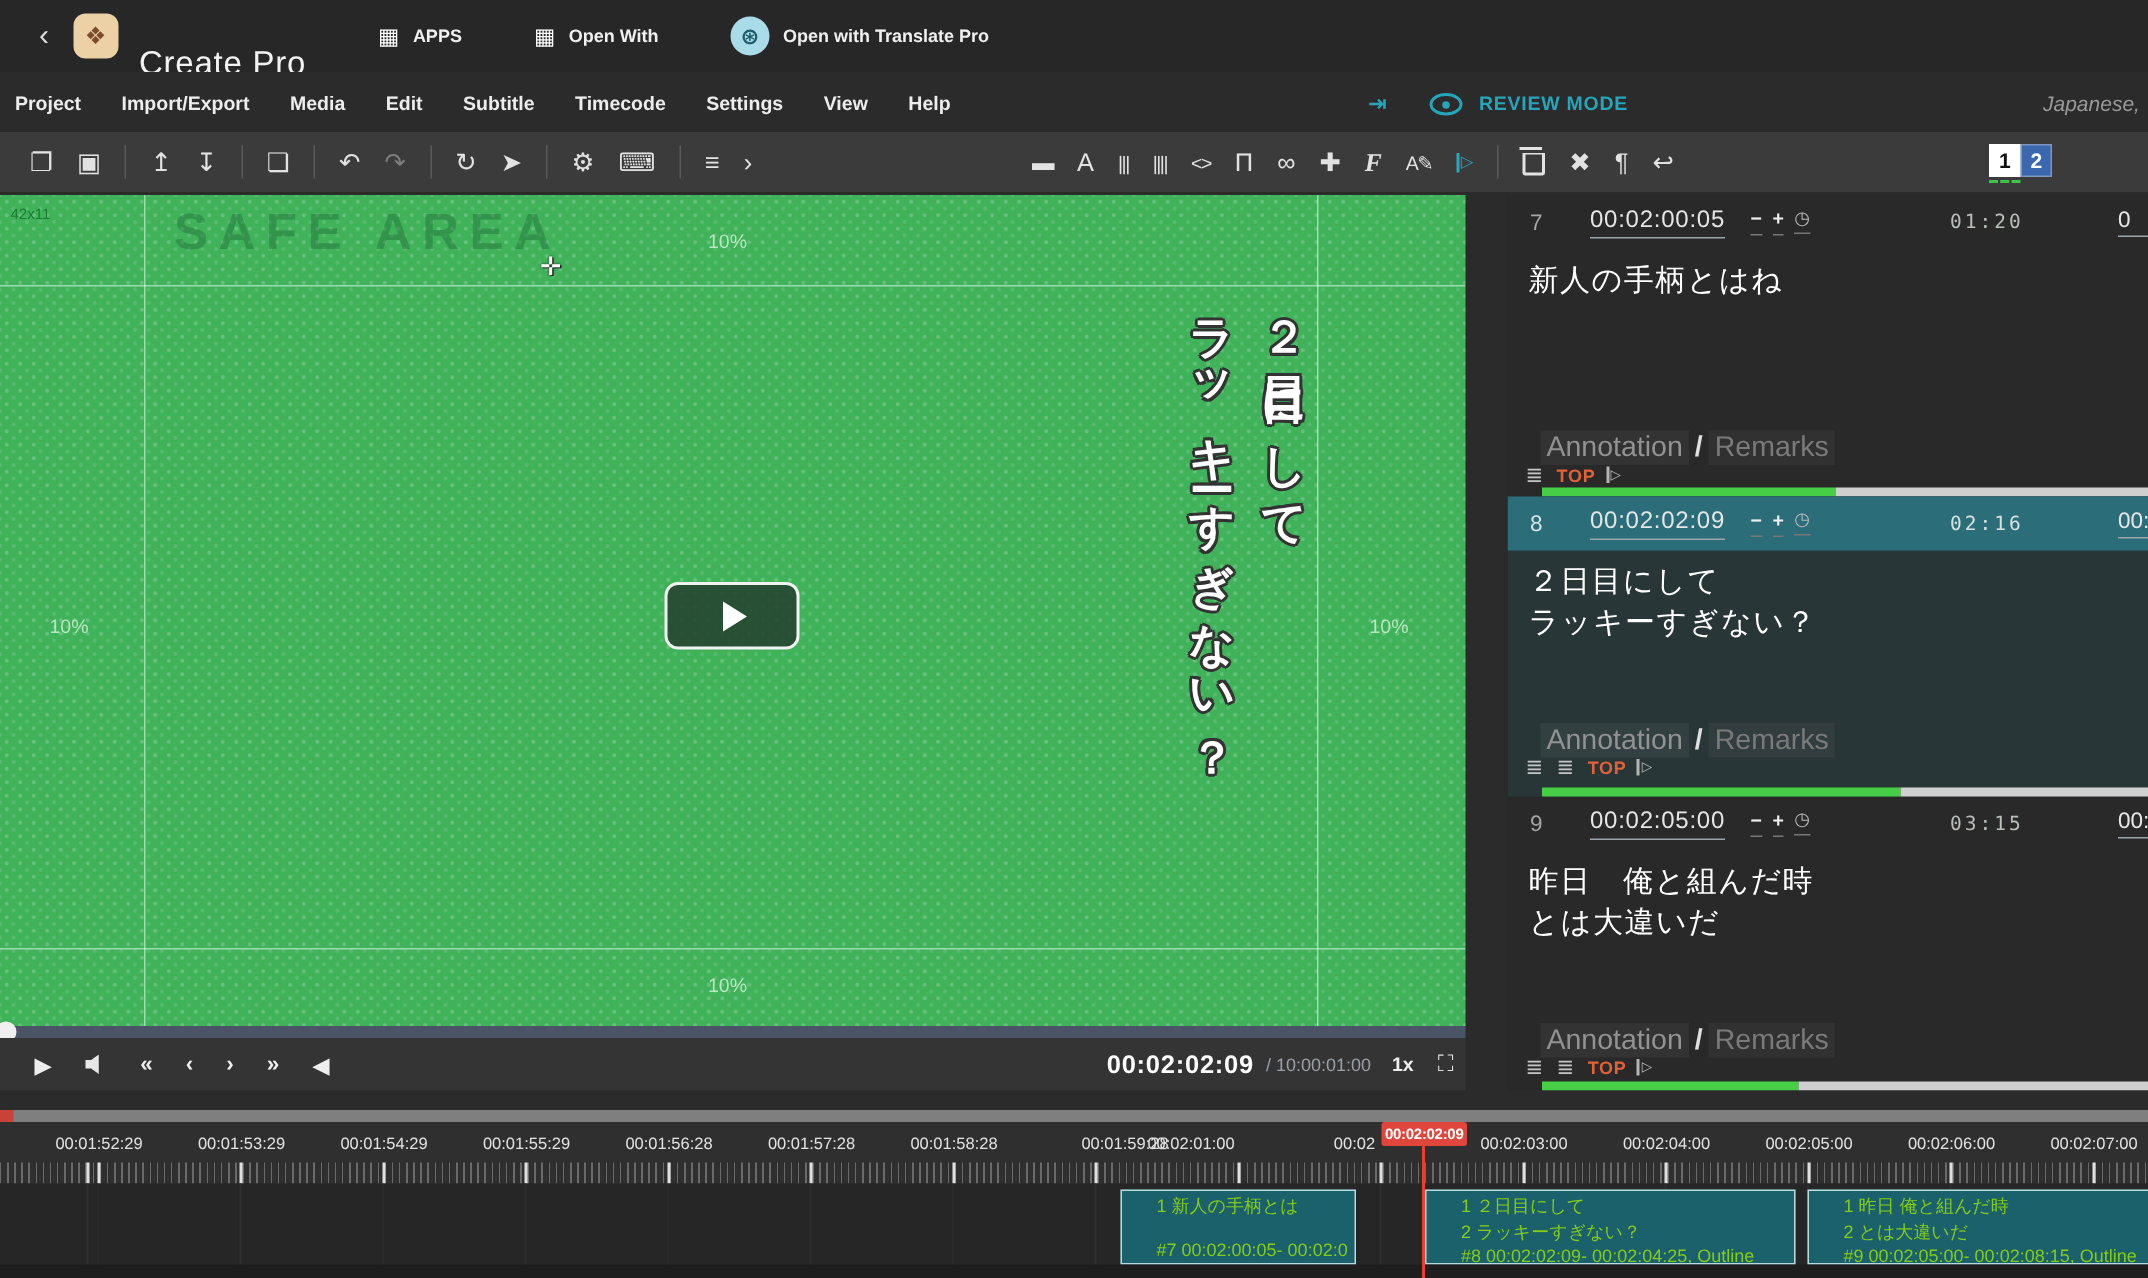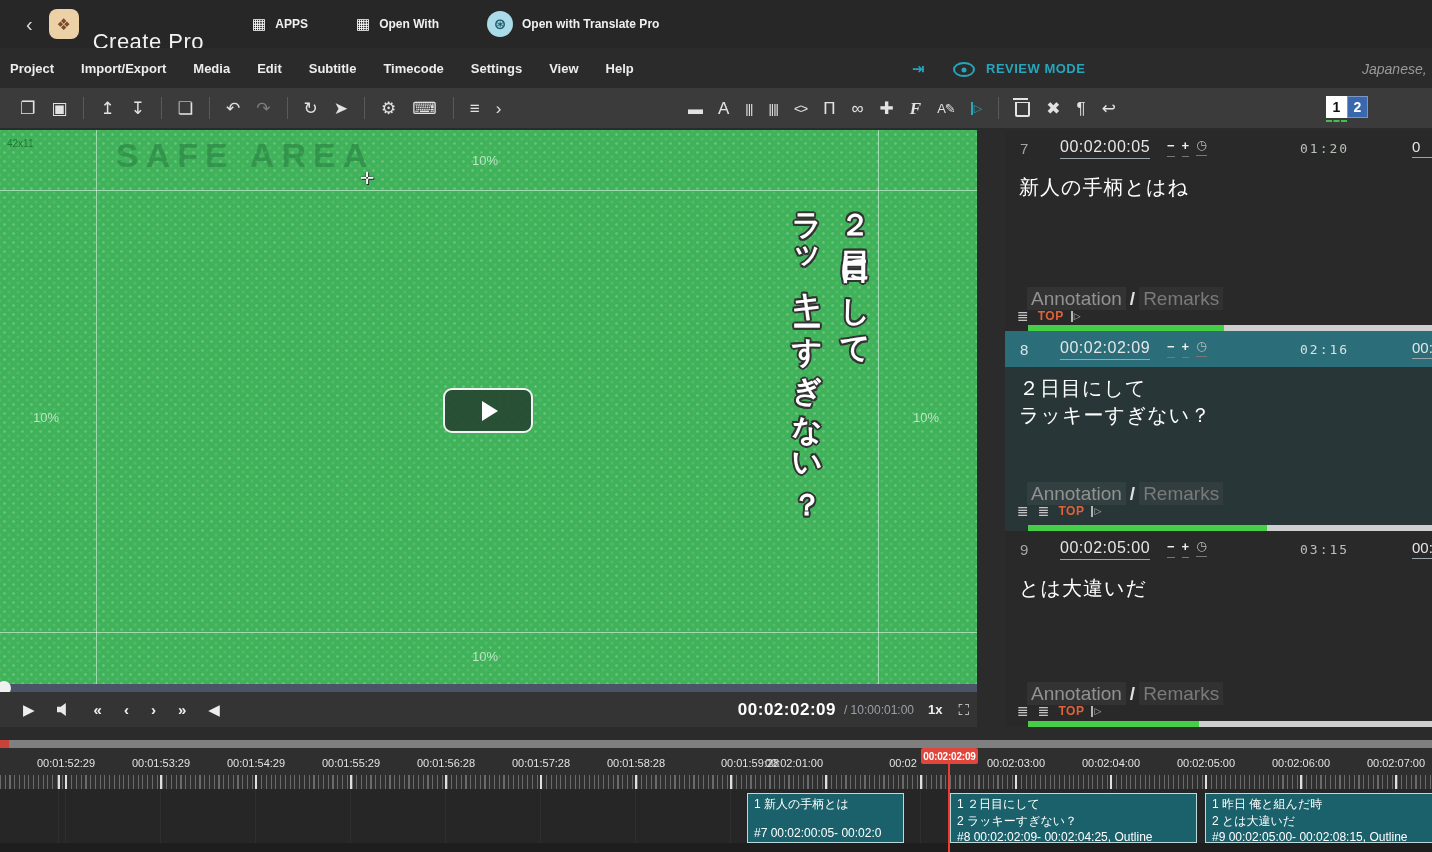--- a/index.html
+++ b/index.html
@@ -106,21 +106,21 @@
   .tscroll{position:absolute;left:0;top:0;width:1432px;height:8px;background:#7f7f7f;cursor:pointer;}
   .tscroll-red{position:absolute;left:0;top:0;width:9px;height:8px;background:#c9423a;}
   .truler{position:absolute;left:0;top:8px;width:1432px;height:27px;background:#2f2f2f;}
   .rlabel{position:absolute;top:9px;transform:translateX(-50%);font-size:11px;color:#e2e2e2;white-space:nowrap;}
   .tticks{position:absolute;left:0;top:35px;width:1432px;height:14px;background:#2f2f2f;
     background-image:repeating-linear-gradient(90deg,#e0e0e0 0 2px,transparent 2px 95px),repeating-linear-gradient(90deg,#6a6a6a 0 1px,transparent 1px 4.75px);
     background-position:65px 0,0 0;}
   .ttrack{position:absolute;left:0;top:49px;width:1432px;height:54px;background:#262626;
     background-image:repeating-linear-gradient(90deg,#2f2f2f 0 1px,transparent 1px 95px);background-position:65px 0;}
   .tbottom{position:absolute;left:0;top:103px;width:1432px;height:9px;background:#1e1e1e;}
-  .tblock{position:absolute;top:4px;height:50px;background:#1a616c;border:1px solid #b9dbde;box-sizing:border-box;padding:2px 6px;display:flex;flex-direction:column;font-size:12px;color:#ffffff;overflow:hidden;white-space:nowrap;cursor:pointer;}
+  .tblock{position:absolute;top:4px;height:50px;background:#1a616c;border:1px solid #b9dbde;box-sizing:border-box;padding:2px 23px;display:flex;flex-direction:column;font-size:12px;color:#84cc16;overflow:hidden;white-space:nowrap;cursor:pointer;}
   .b-l2{flex:1;}
   .b-meta{font-size:12px;}
   .pbadge{position:absolute;left:921px;top:8px;width:57px;height:16px;background:#e0463b;border-radius:2px;color:#fff;font-size:10px;font-weight:bold;display:flex;align-items:center;justify-content:center;z-index:6;letter-spacing:-.2px;}
   .pline{position:absolute;left:948px;top:24px;width:2px;height:88px;background:#ef3b30;z-index:5;}
 </style>
 </head>
 <body>
 
 <div class="stage">
 
@@ -326,20 +326,21 @@
         <span class="estart">00:02:05:00</span>
         <span class="ectl">
           <span class="eminus">−</span>
           <span class="eplus">+</span>
           <span class="eclock">◷</span>
         </span>
         <span class="edur">03:15</span>
         <span class="eend">00:0</span>
       </div>
       <div class="etext">
+        <div>昨日　俺と組んだ時</div>
         <div>とは大違いだ</div>
       </div>
       <div class="etabs" style="top:152px">
         <span class="tab-ann">Annotation</span><span class="tab-sep">/</span><span class="tab-rem">Remarks</span>
       </div>
       <div class="emeta" style="top:172px">
         <span class="ilist">≣</span>
         <span class="ilist">≣</span>
         <span class="etop">TOP</span>
         <span class="i-flagp">

